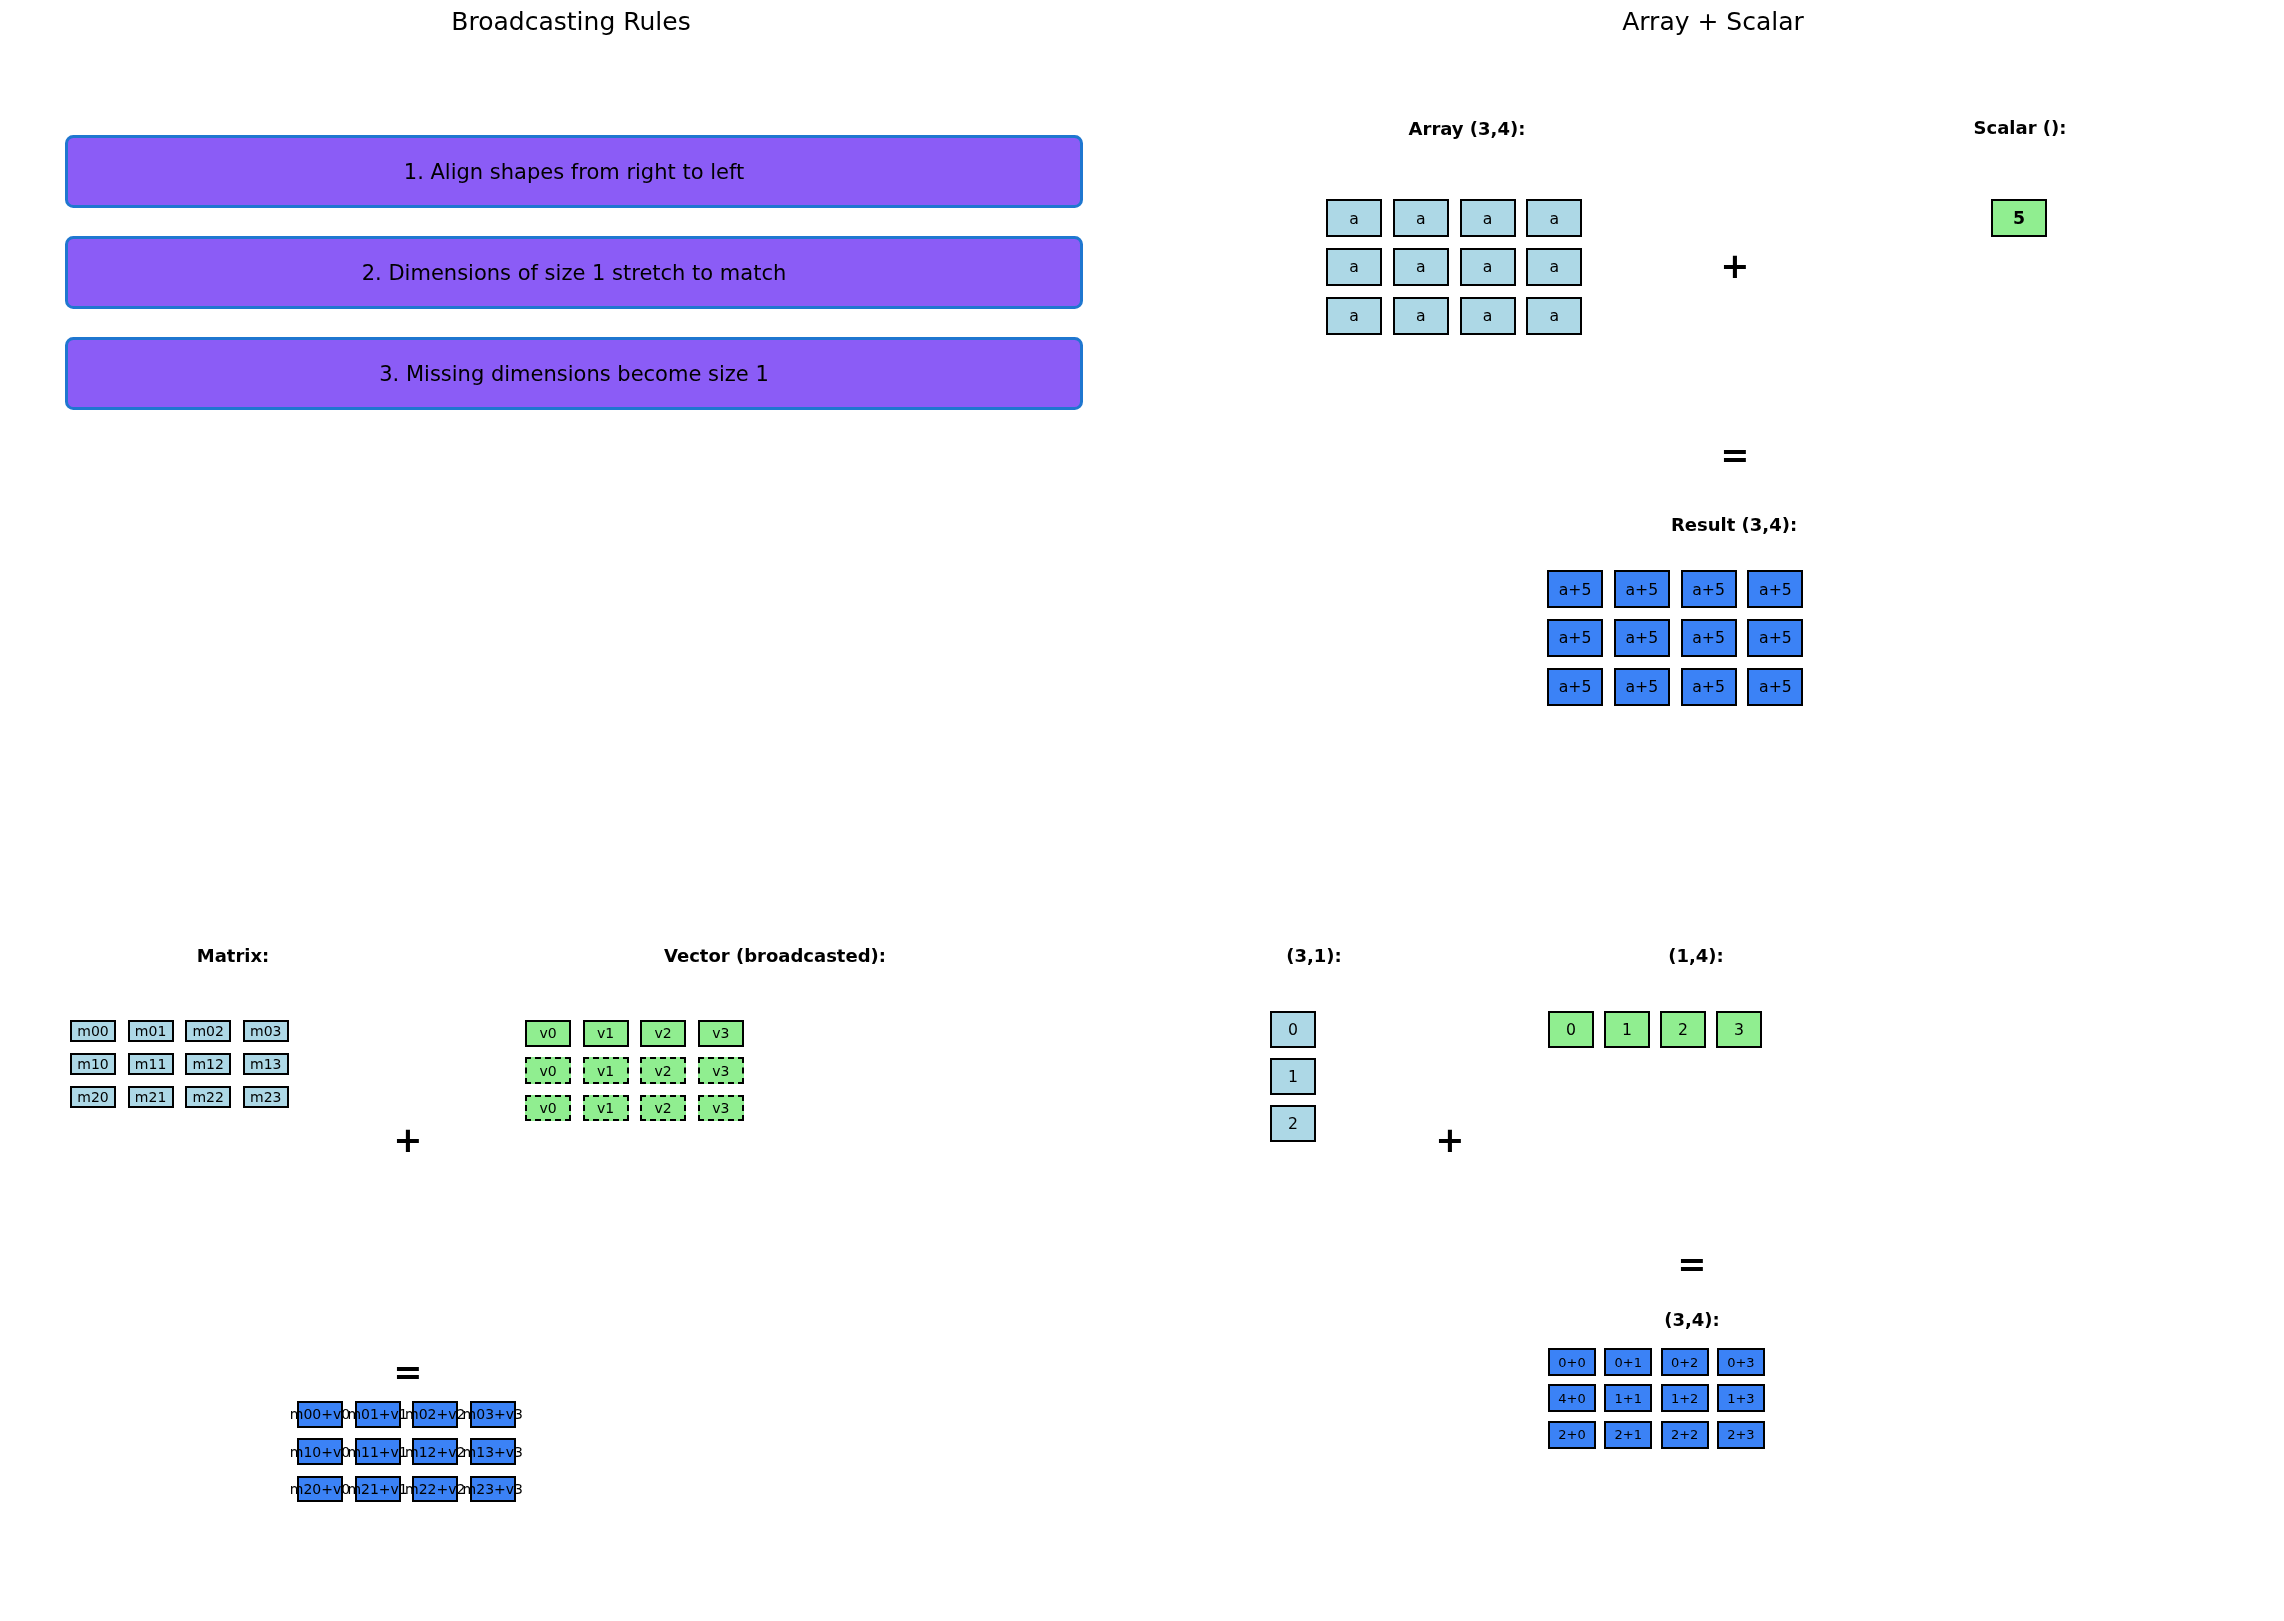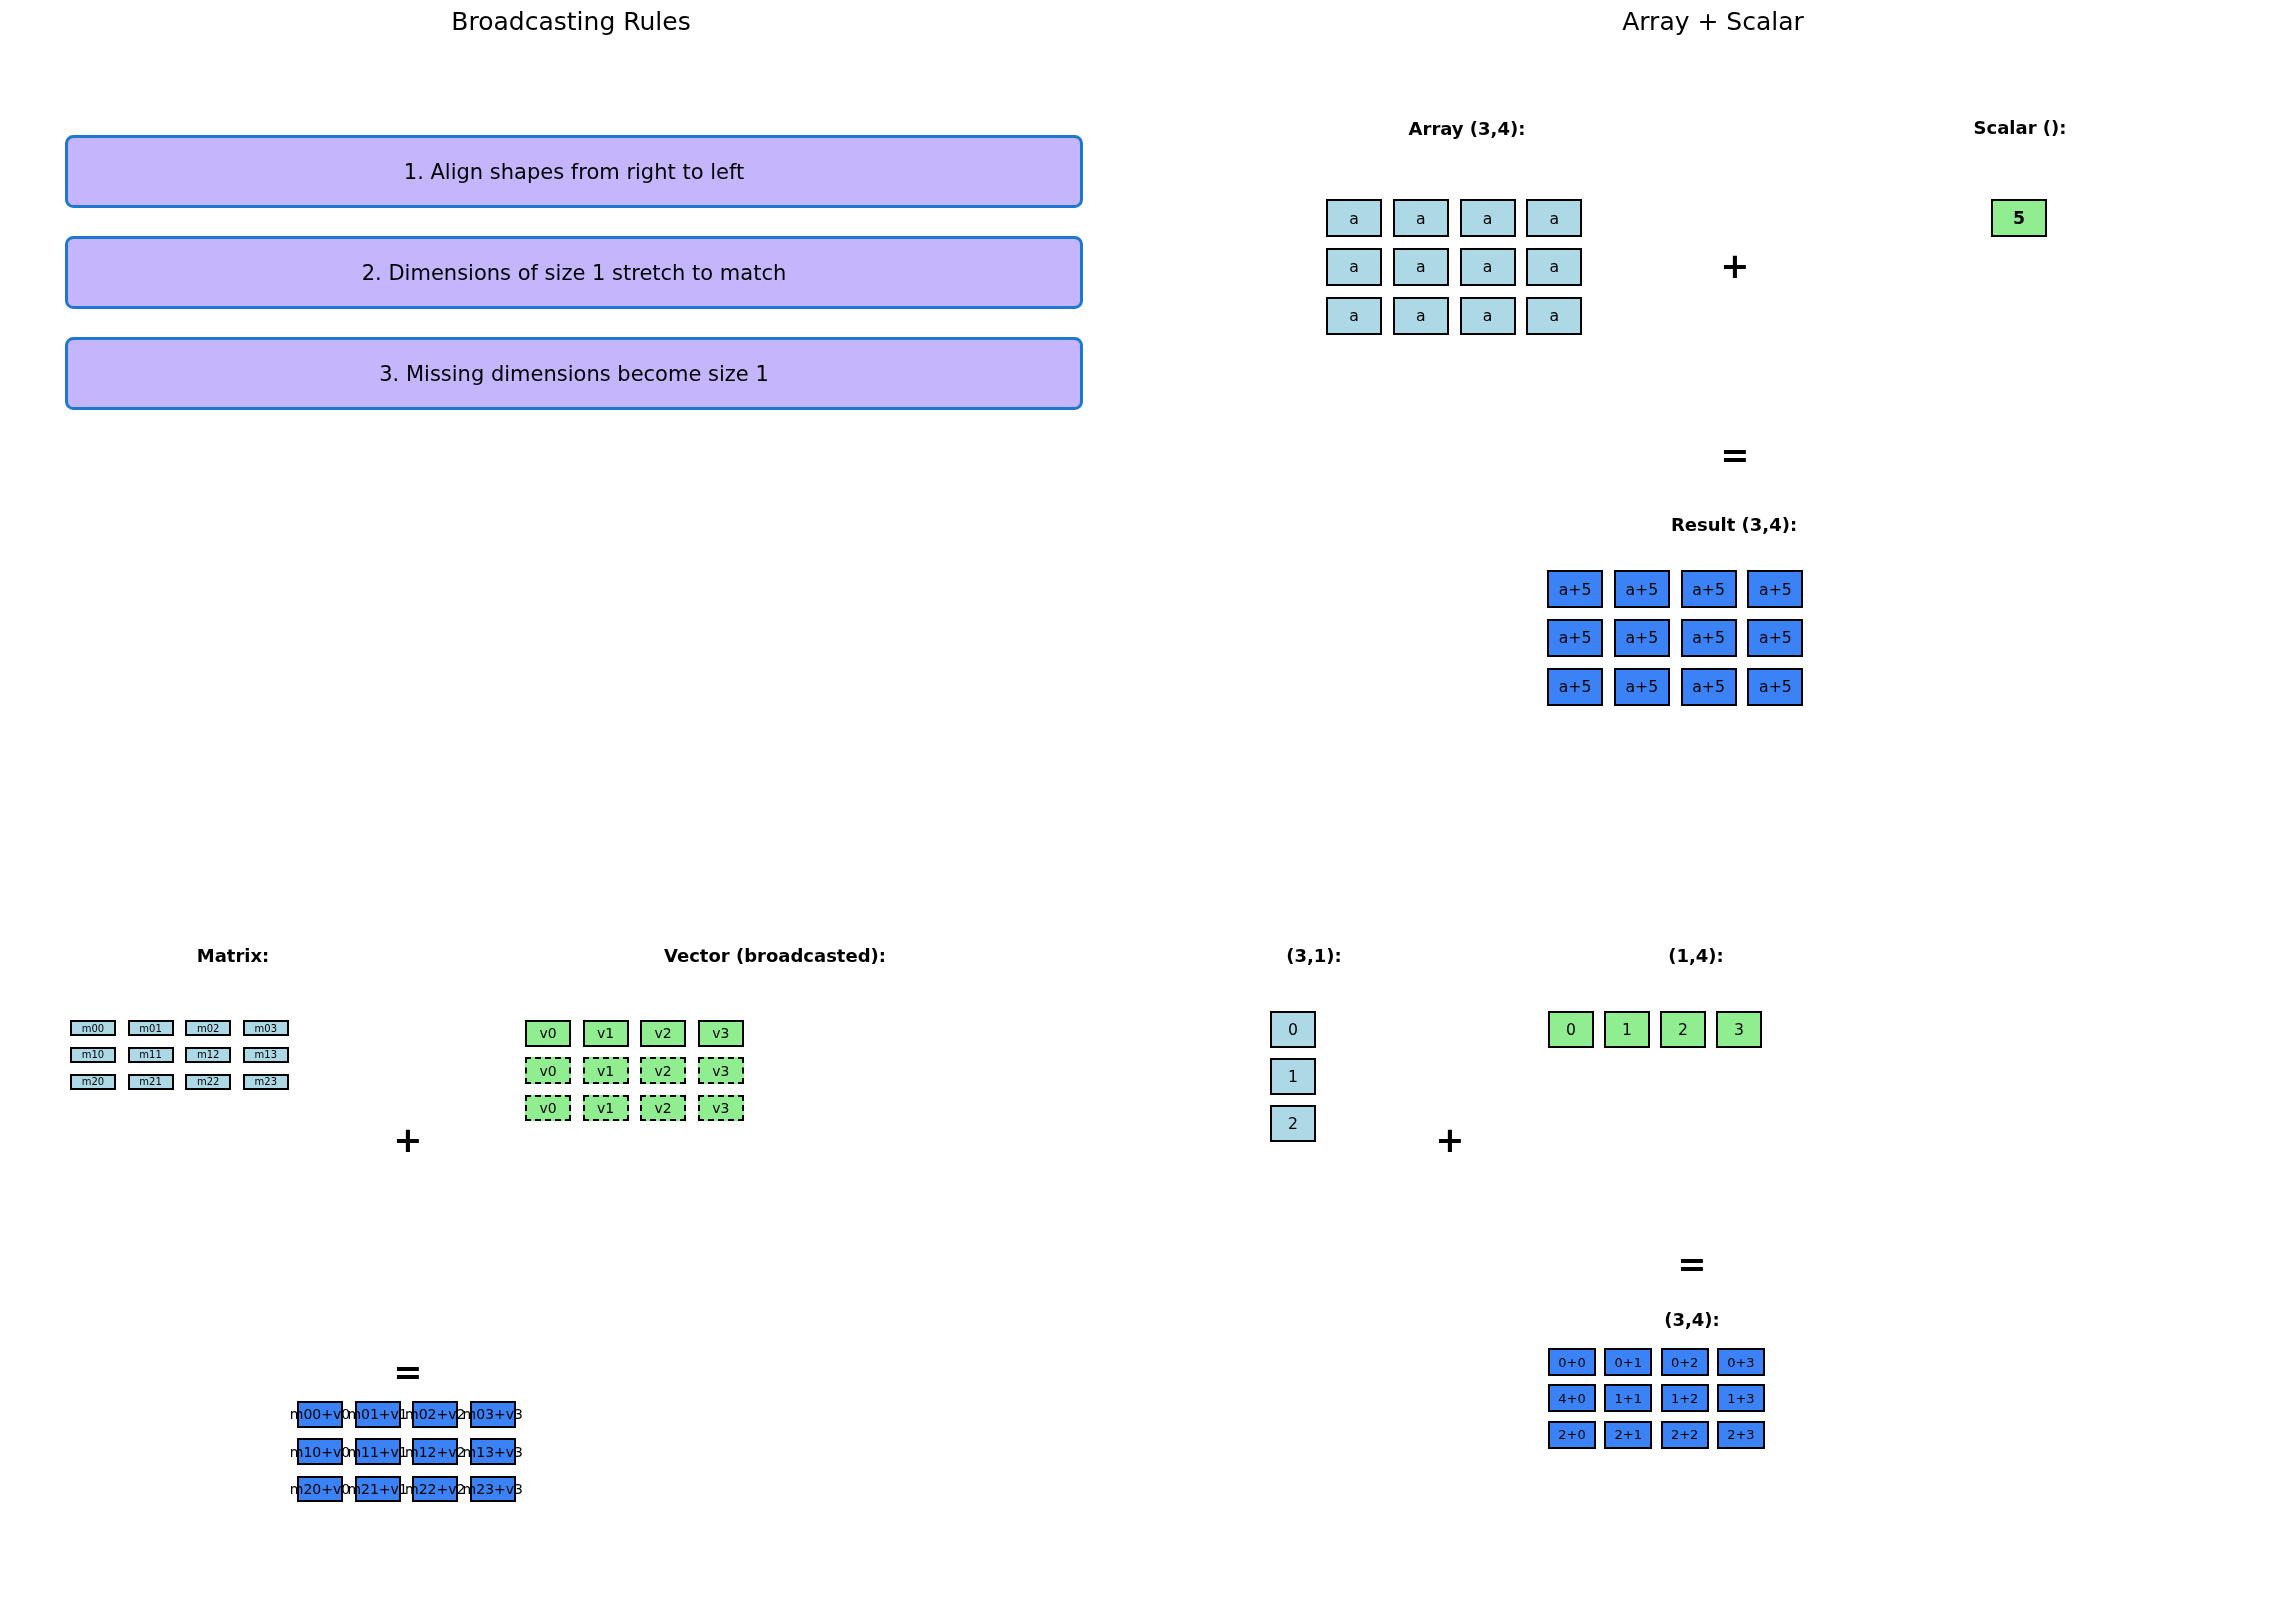--- a/index.html
+++ b/index.html
@@ -27,21 +27,21 @@
   }
 
   
   #rules-panel { left: 0; top: 0; width: 1142px; height: 811px; }
   #rules-title { top: 6.6px; }
   .rule-box {
     position: absolute;
     left: 65px;
     width: 1018px;
     height: 73px;
-    background: #c4b5fd;
+    background: #8b5cf6;
     border: 3.3px solid #1f77d0;
     border-radius: 8.3px;
     box-sizing: border-box;
     display: flex;
     align-items: center;
     justify-content: center;
     font-size: 21px;
     color: #000;
   }
 
@@ -95,21 +95,21 @@
   #scalar-eq    { left: 1735px; top: 438px; }
   #result34-label { left: 1734px; top: 514px; }
   #result34-grid  { left: 1547px; top: 570px; }
   #result34-grid .cell { width: 56px; height: 38px; margin: 0 10.8px 10.8px 0; }
 
   
   #matvec-panel { left: 0; top: 811px; width: 1142px; height: 811px; }
   #matrix-label { left: 233px; top: 945px; }
   #vector-label { left: 775px; top: 945px; }
   #matrix-grid  { left: 70px; top: 1020px; }
-  #matrix-grid .cell { width: 46px; height: 16px; margin: 0 11.6px 10.8px 0; font-size: 10px; }
+  #matrix-grid .cell { width: 46px; height: 22px; margin: 0 11.6px 10.8px 0; font-size: 14px; }
   #vector-grid  { left: 525px; top: 1020px; }
   #vector-grid .cell { width: 46px; height: 26.5px; margin: 0 11.6px 10.8px 0; font-size: 14px; }
   #matvec-plus  { left: 408px; top: 1123px; }
   #matvec-eq    { left: 408px; top: 1355px; }
   #matvec-result-grid { left: 297px; top: 1401px; }
   #matvec-result-grid .cell { width: 46px; height: 26.5px; margin: 0 11.6px 10.8px 0; font-size: 14px; }
 
   
   #complex-panel { left: 1142px; top: 811px; width: 1142px; height: 811px; }
   #c31-label { left: 1314px; top: 945px; }

